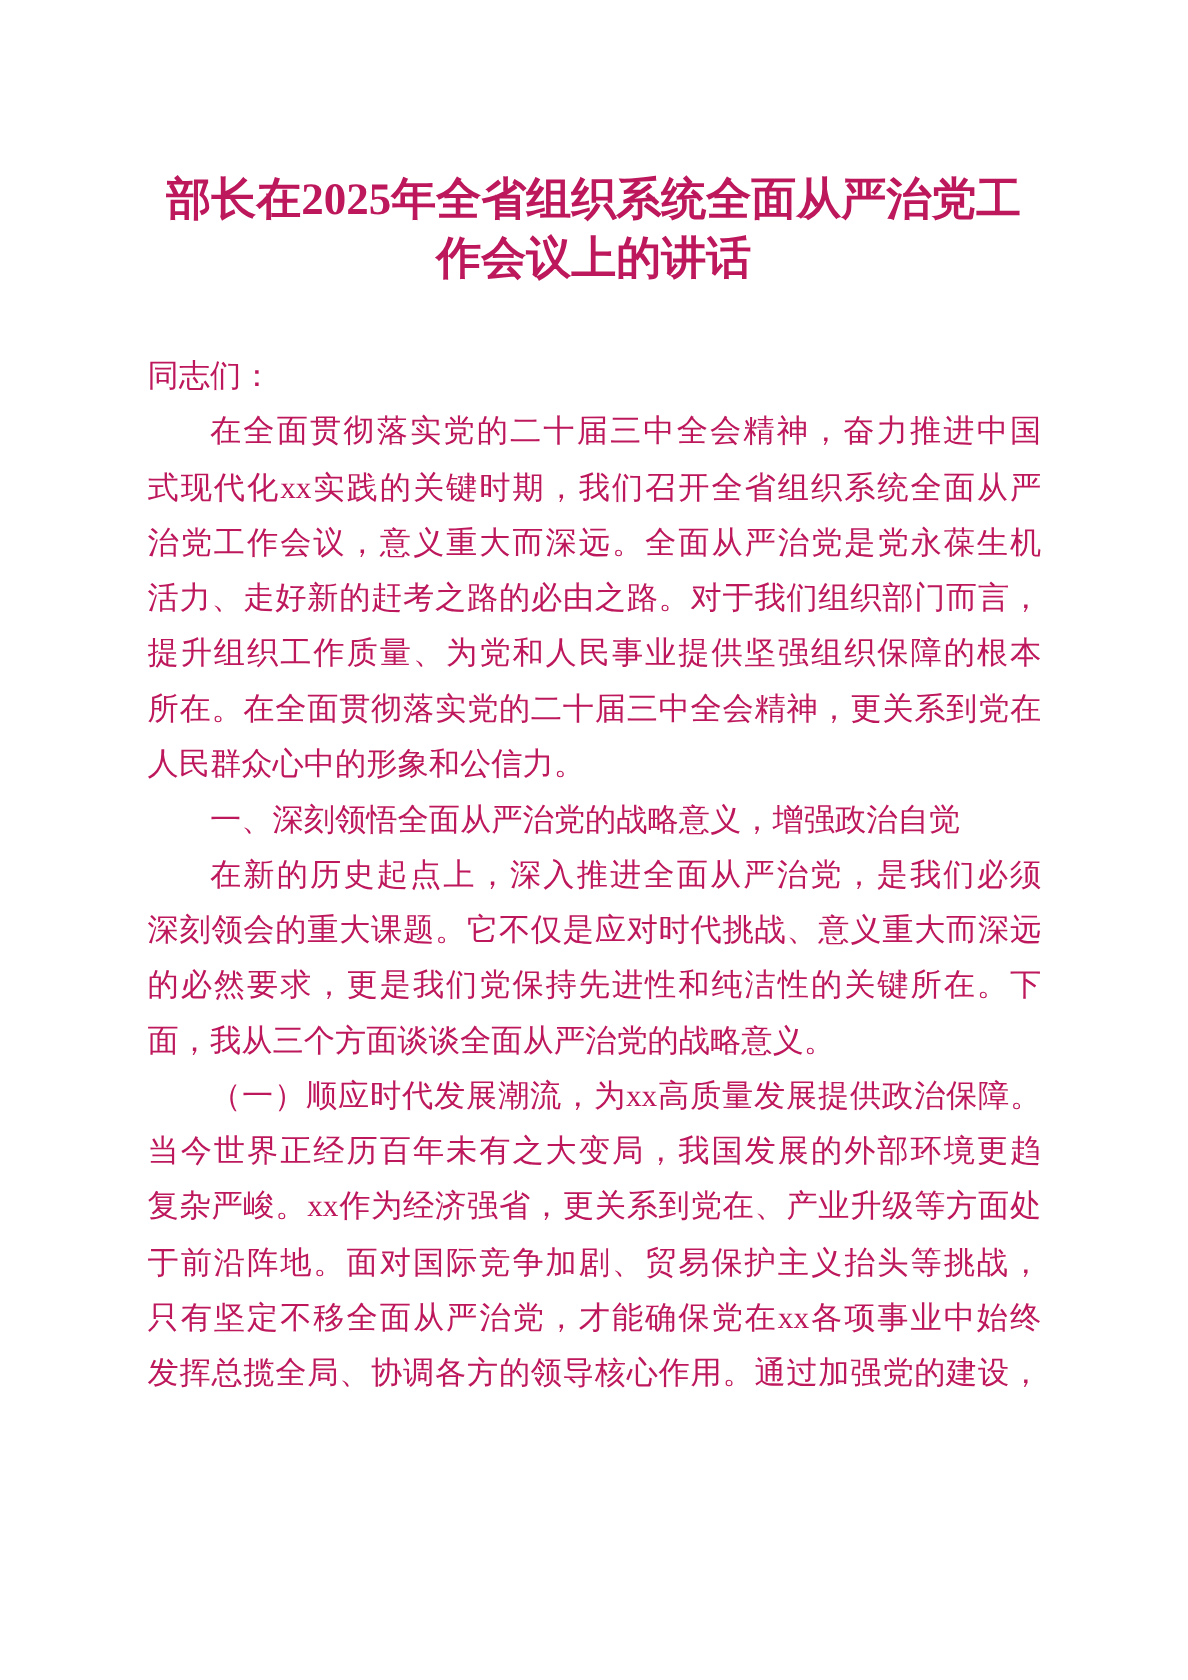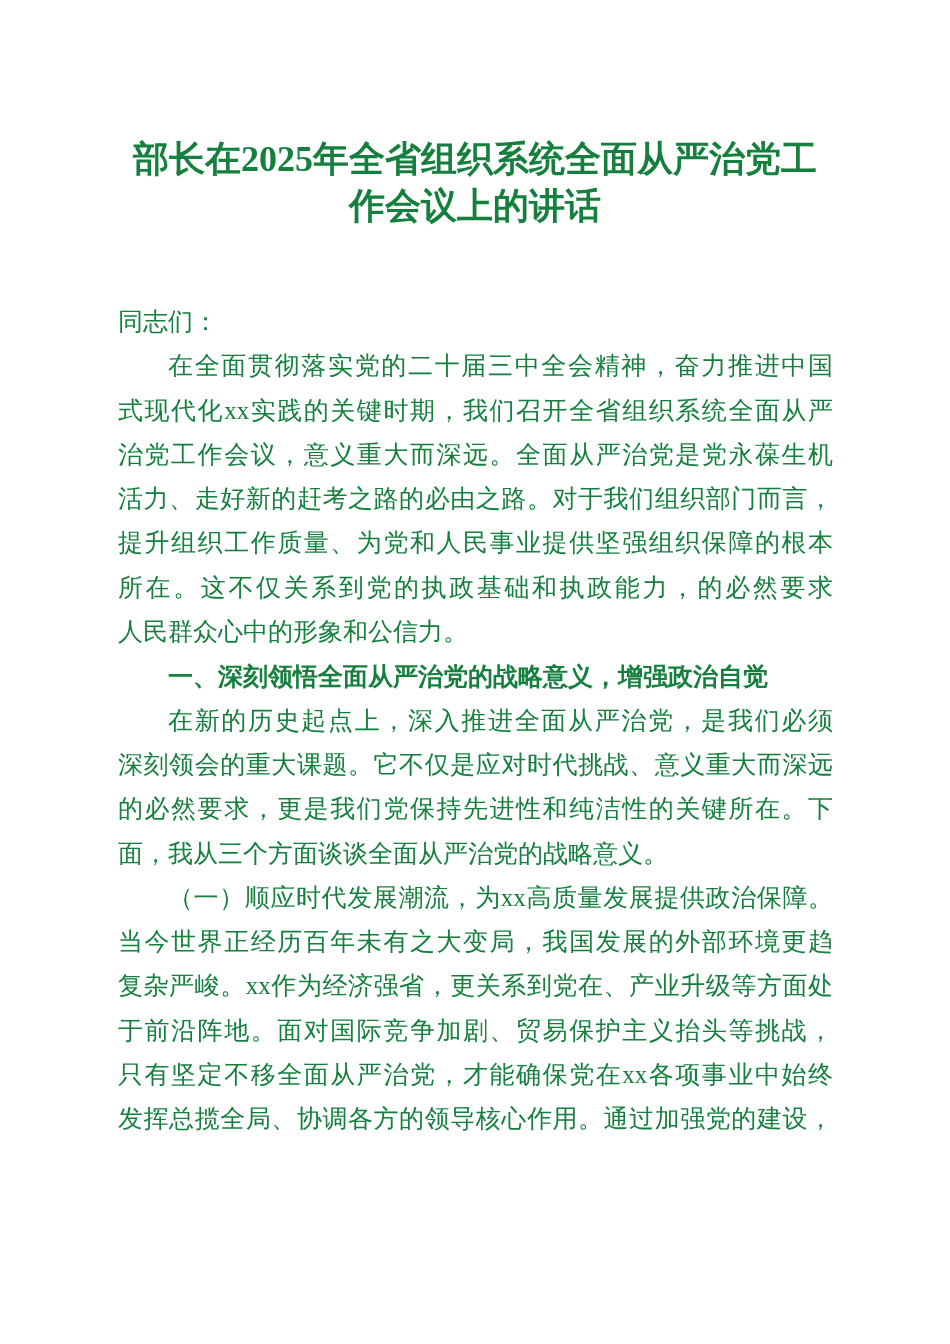--- a/index.html
+++ b/index.html
@@ -5,57 +5,56 @@
   html, body {
     margin: 0;
     padding: 0;
     background: #ffffff;
   }
   .page {
     position: relative;
     width: 950px;
     height: 1344px;
     background: #ffffff;
-    color: #15803d;
+    color: #be185d;
     font-family: "Liberation Serif", serif;
     overflow: hidden;
   }
   .doc-title {
     position: absolute;
     top: 136px;
     left: 0;
     width: 100%;
     text-align: center;
     font-weight: 700;
     font-size: 36px;
     line-height: 47px;
   }
   .doc-body {
     position: absolute;
     top: 280px;
     left: 118px;
     width: 715px;
     font-size: 25px;
     line-height: 44.3px;
-    margin-top: 20px;
   }
   .line {
     height: 44.3px;
     overflow: hidden;
     text-align: justify;
   }
   .line.stretch {
     text-align-last: justify;
   }
   .line.indent {
     text-indent: 50px;
   }
   .line.bold-sans {
     font-family: "Liberation Sans", sans-serif;
-    font-weight: 700;
+    font-weight: 400;
   }
   .line.bold-serif {
     font-weight: 400;
   }
 </style>
 </head>
 <body>
 
 <div class="page">
 
@@ -64,21 +63,21 @@
     <div>作会议上的讲话</div>
   </div>
 
   <div class="doc-body">
     <div class="line">同志们：</div>
     <div class="line indent stretch">在全面贯彻落实党的二十届三中全会精神，奋力推进中国</div>
     <div class="line stretch">式现代化xx实践的关键时期，我们召开全省组织系统全面从严</div>
     <div class="line stretch">治党工作会议，意义重大而深远。全面从严治党是党永葆生机</div>
     <div class="line stretch">活力、走好新的赶考之路的必由之路。对于我们组织部门而言，</div>
     <div class="line stretch">提升组织工作质量、为党和人民事业提供坚强组织保障的根本</div>
-    <div class="line stretch">所在。这不仅关系到党的执政基础和执政能力，的必然要求</div>
+    <div class="line stretch">所在。在全面贯彻落实党的二十届三中全会精神，更关系到党在</div>
     <div class="line">人民群众心中的形象和公信力。</div>
     <div class="line indent bold-sans">一、深刻领悟全面从严治党的战略意义，增强政治自觉</div>
     <div class="line indent stretch">在新的历史起点上，深入推进全面从严治党，是我们必须</div>
     <div class="line stretch">深刻领会的重大课题。它不仅是应对时代挑战、意义重大而深远</div>
     <div class="line stretch">的必然要求，更是我们党保持先进性和纯洁性的关键所在。下</div>
     <div class="line">面，我从三个方面谈谈全面从严治党的战略意义。</div>
     <div class="line indent stretch bold-serif">（一）顺应时代发展潮流，为xx高质量发展提供政治保障。</div>
     <div class="line stretch">当今世界正经历百年未有之大变局，我国发展的外部环境更趋</div>
     <div class="line stretch">复杂严峻。xx作为经济强省，更关系到党在、产业升级等方面处</div>
     <div class="line stretch">于前沿阵地。面对国际竞争加剧、贸易保护主义抬头等挑战，</div>

